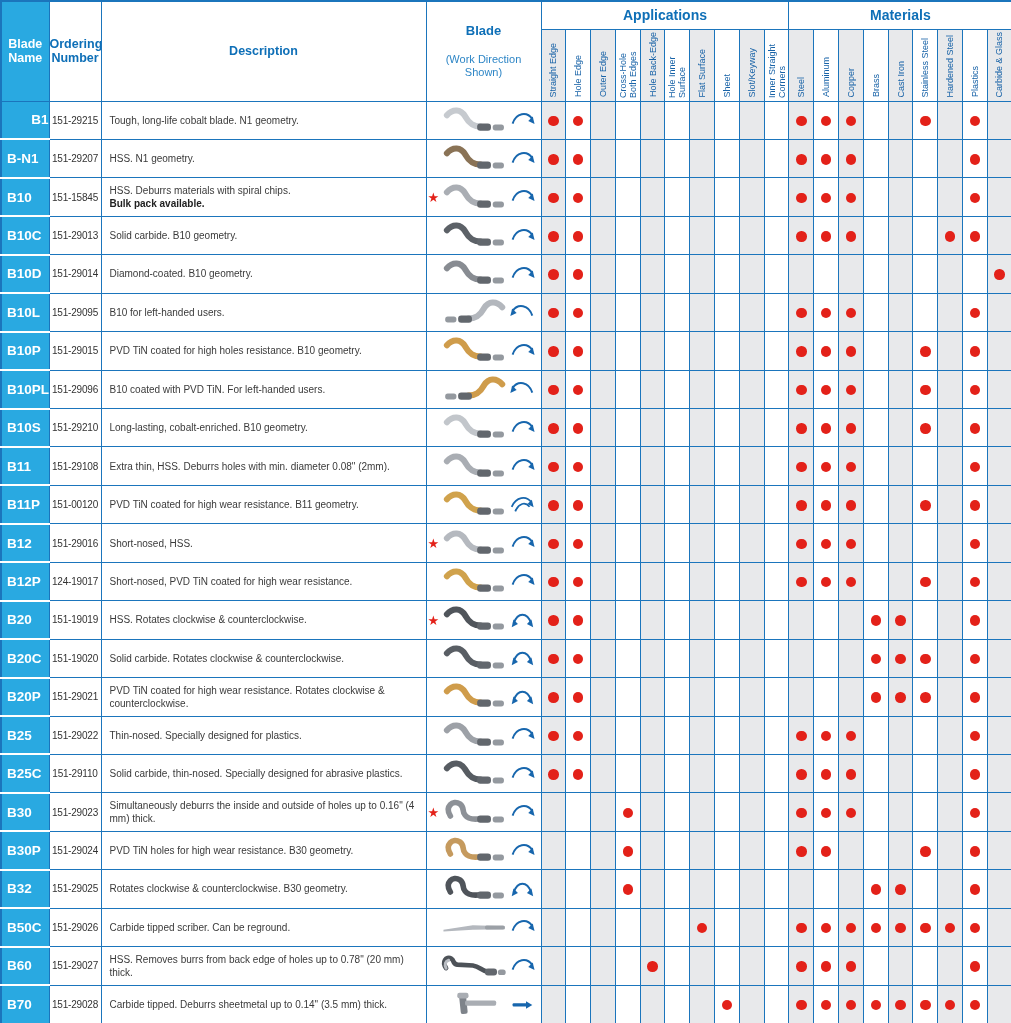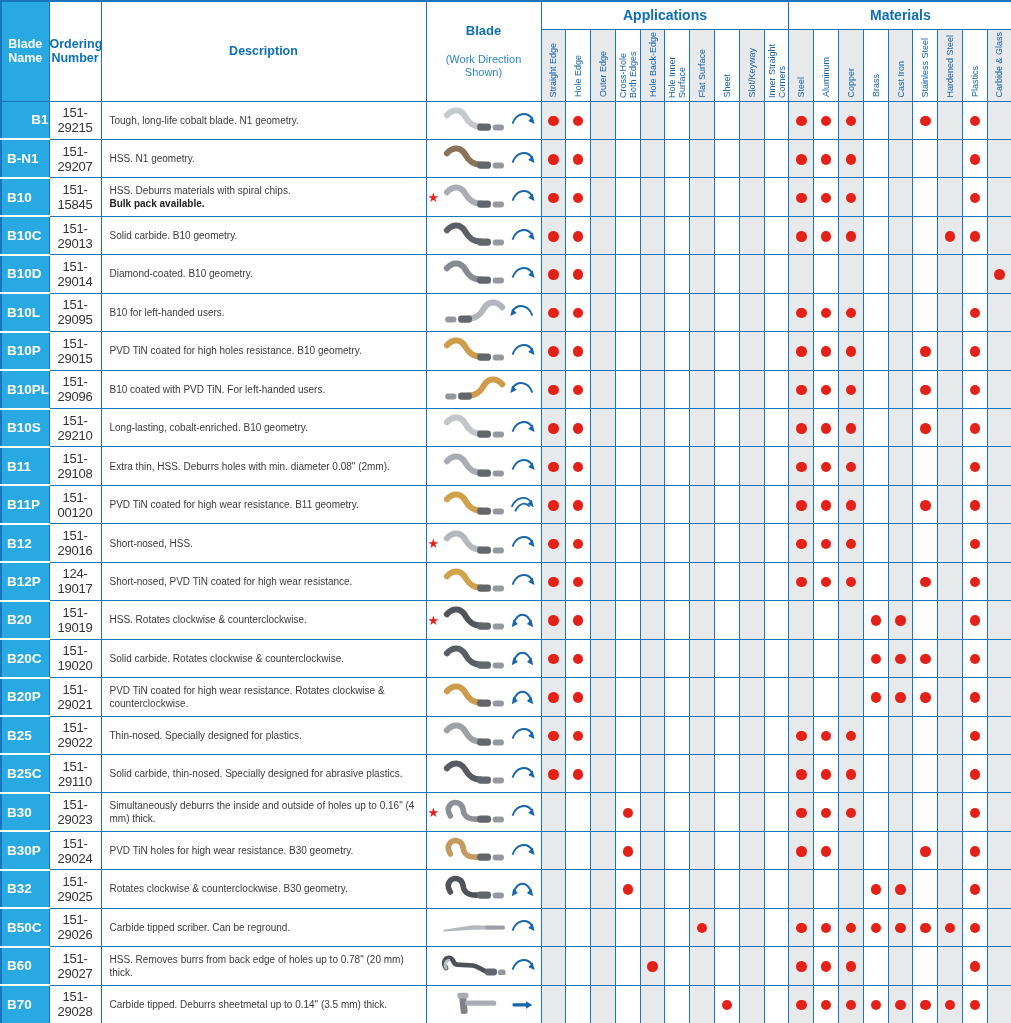--- a/index.html
+++ b/index.html
@@ -14,21 +14,21 @@
   .plain-th{background:#fff;color:#0e6fb7;font-weight:bold;font-size:12.5px;text-align:center;white-space:pre-line;line-height:1.15;}
   .blade-th .big{font-weight:bold;font-size:13px;color:#0e6fb7;text-align:center;}
   .blade-th .sub{font-size:11px;color:#2e86c6;text-align:center;font-weight:normal;}
   th.vcell{vertical-align:bottom;background:#fff;}
   th.vcell.sh{background:#e8e9eb;}
   .vwrap{display:flex;justify-content:center;align-items:flex-end;height:70px;}
   .vl{writing-mode:vertical-rl;transform:rotate(180deg);font-size:9px;font-weight:normal;color:#1762a7;line-height:1.12;max-height:66px;margin-bottom:3px;text-align:left;}
   td.name-cell{background:#29a9e1;color:#fff;font-weight:bold;font-size:13.5px;padding-left:5px;border-top:2px solid #a21caf;border-bottom:2px solid #fff;border-left:2px solid #1b75bc;}
   tbody tr:first-child td.name-cell{border-top:1px solid #7f1d1d;text-align:right;}
   tbody tr:last-child td.name-cell{border-bottom:2px solid #1b75bc;}
-  td.order-cell{font-size:13px;color:#333;text-align:center;letter-spacing:-0.2px;}
+  td.order-cell{font-size:10px;color:#333;text-align:center;letter-spacing:-0.2px;}
   td.desc-cell{font-size:10px;color:#3a3a3a;padding:3px 8px;line-height:1.3;vertical-align:middle;}
   td.desc-cell b{color:#222;margin-top:28px;}
   td.blade-cell{position:relative;}
   .blade-flex{display:flex;align-items:center;justify-content:space-between;padding:0 5px 0 13px;}
   .star{position:absolute;left:1px;top:50%;transform:translateY(-50%);color:#e32119;font-size:13px;line-height:1;}
   td.mcol{text-align:center;vertical-align:middle;background:#fff;}
   td.mcol.sh{background:#e8e9eb;}
   .dot{width:10.5px;height:10.5px;border-radius:50%;background:#e32119;display:inline-block;vertical-align:middle;}
 </style>
 </head>

